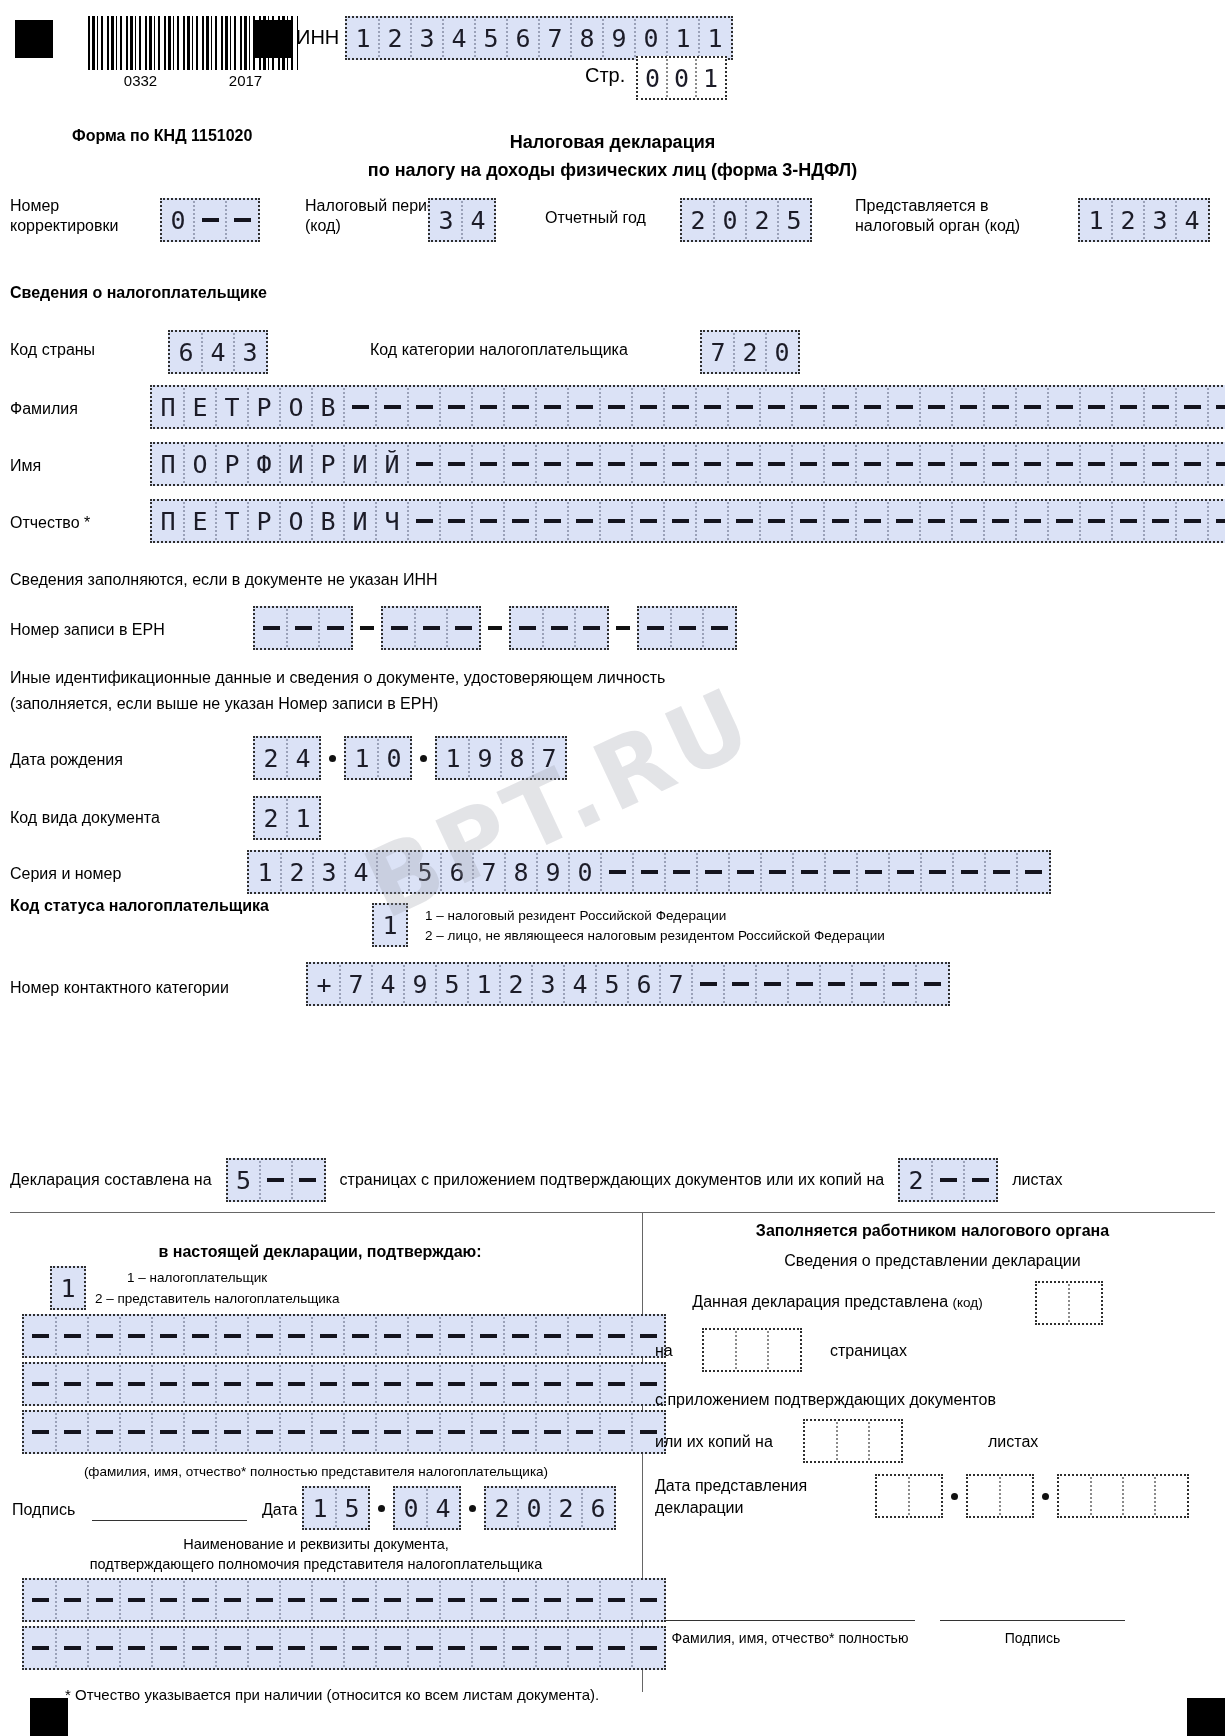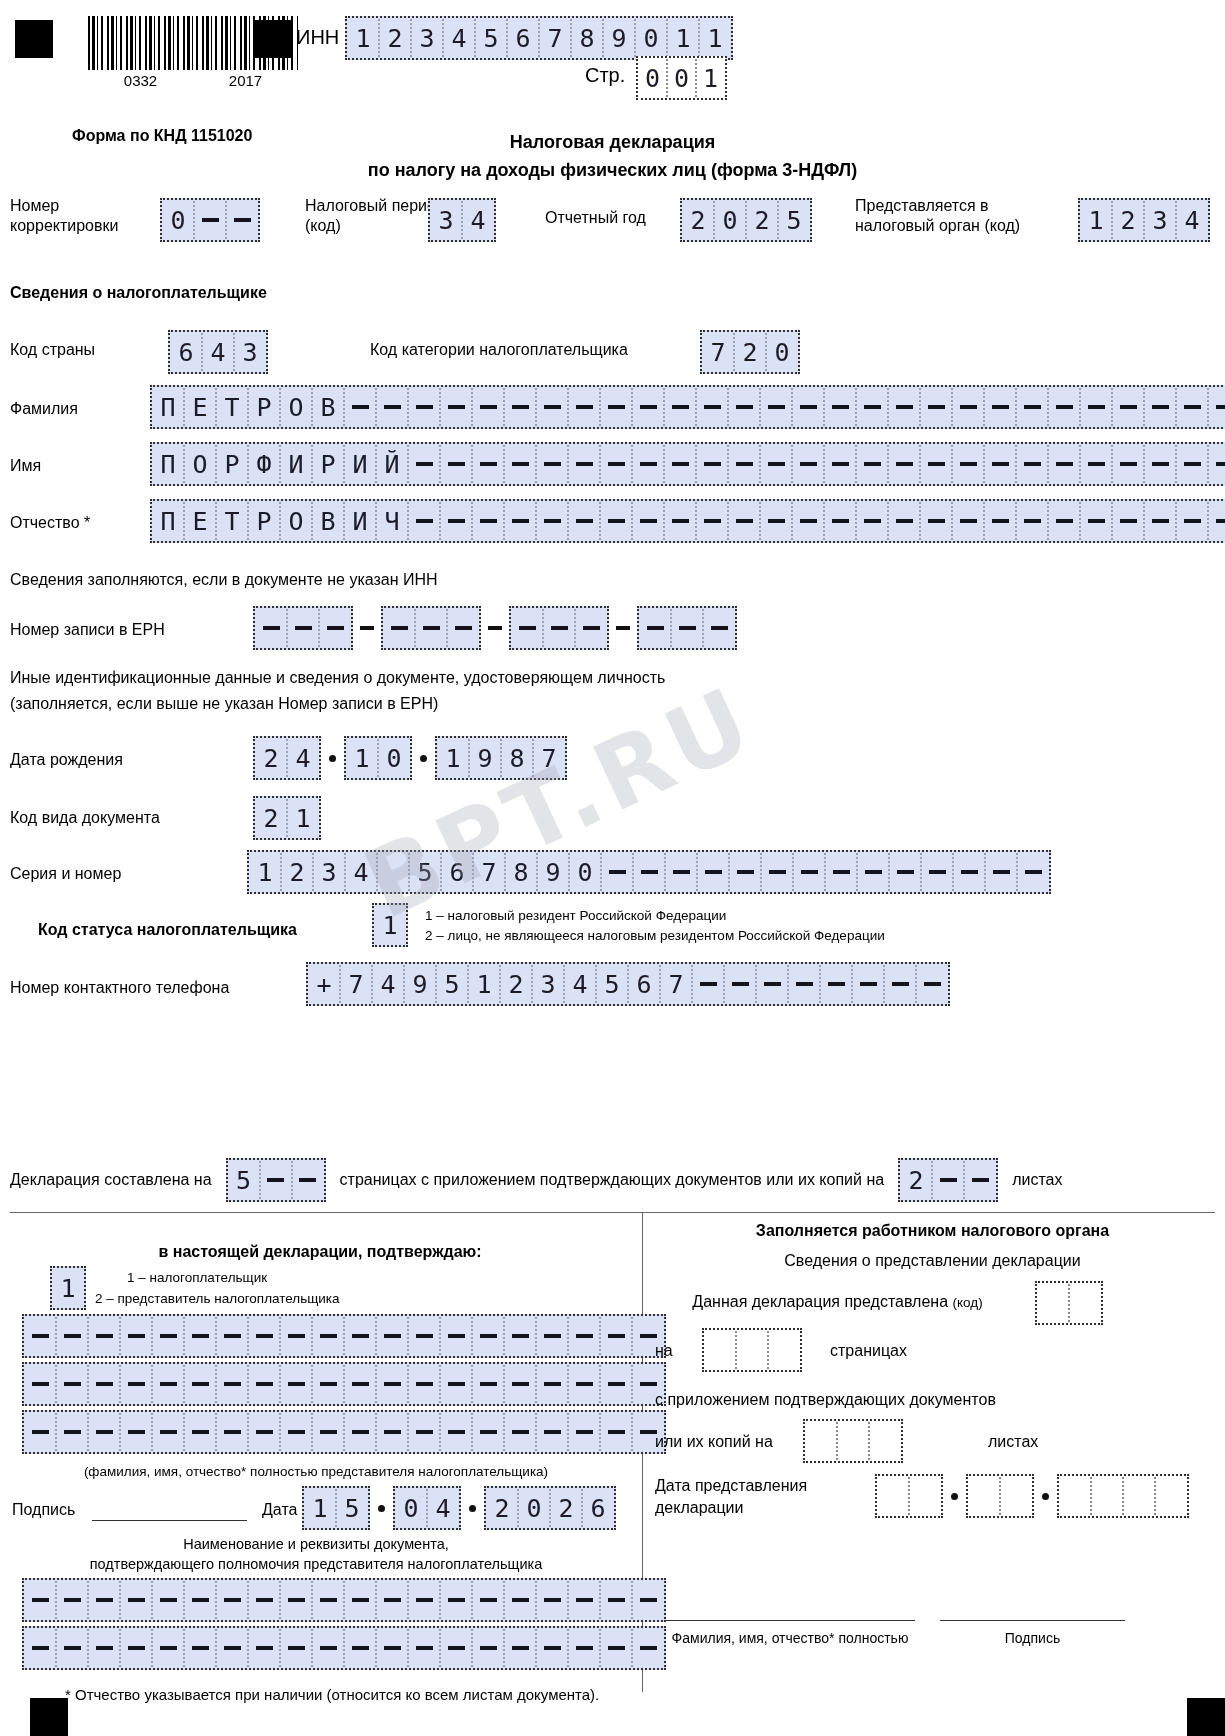--- a/index.html
+++ b/index.html
@@ -308,28 +308,28 @@
       <div class="cell dash"></div>
       <div class="cell dash"></div>
       <div class="cell dash"></div>
       <div class="cell dash"></div>
       <div class="cell dash"></div>
       <div class="cell dash"></div>
       <div class="cell dash"></div>
       <div class="cell dash"></div>
     </div>
 
-  <div class="abs lbl b" style="left:10px;top:920px;margin-left:28px;">Код статуса налогоплательщика</div>
+  <div class="abs lbl b" style="left:10px;top:896px;">Код статуса налогоплательщика</div>
   <div class="abs cells" style="left:372px;top:903px;">
       <div class="cell">1</div>
     </div>
   <div class="abs sm" style="left:425px;top:906px;">1 – налоговый резидент Российской Федерации</div>
   <div class="abs sm" style="left:425px;top:926px;">2 – лицо, не являющееся налоговым резидентом Российской Федерации</div>
 
-  <div class="abs lbl" style="left:10px;top:978px;">Номер контактного телефона</div>
+  <div class="abs lbl" style="left:10px;top:978px;">Номер контактного категории</div>
   <div class="abs cells" style="left:306px;top:962px;">
       <div class="cell">+</div>
       <div class="cell">7</div>
       <div class="cell">4</div>
       <div class="cell">9</div>
       <div class="cell">5</div>
       <div class="cell">1</div>
       <div class="cell">2</div>
       <div class="cell">3</div>
       <div class="cell">4</div>

